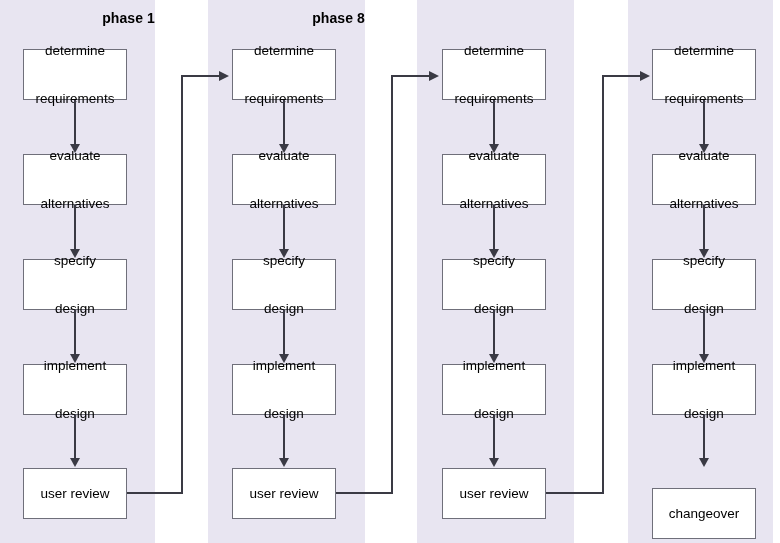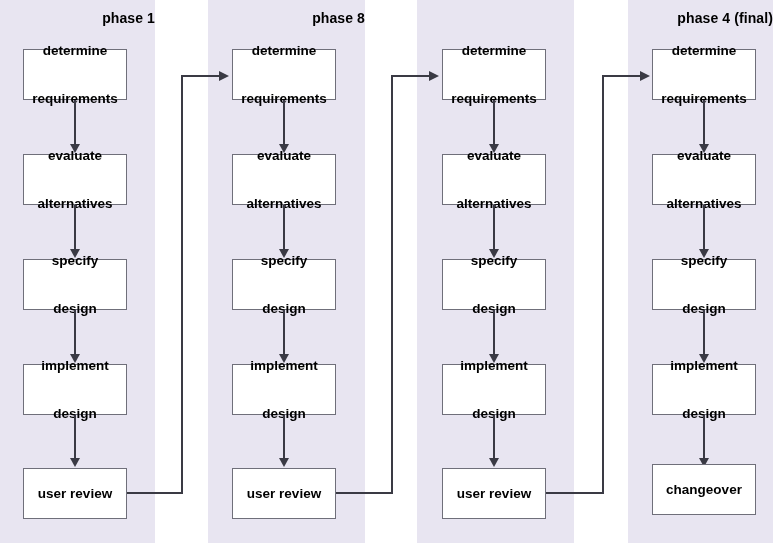--- a/index.html
+++ b/index.html
@@ -45,21 +45,20 @@
     align-items: center;
     justify-content: center;
     text-align: center;
     font-size: 13.5px;
     line-height: 16px;
     color: #000000;
   }
   .node span {
     display: block;
     padding: 8px 2px;
-    font-weight: bold;
   }
   
   .vline {
     position: absolute;
     width: 2px;
     background: #3a3a44;
   }
   .arrowhead-down {
     position: absolute;
     width: 0;
@@ -88,21 +87,20 @@
 
 <div id="canvas">
 
   <div class="band" style="left:0px;width:155px;"></div>
   <div class="band" style="left:208px;width:157px;"></div>
   <div class="band" style="left:417px;width:157px;"></div>
   <div class="band" style="left:628px;width:145px;"></div>
 
   <div class="phase-title" style="left:0px;width:155px;">phase 1</div>
   <div class="phase-title" style="left:208px;width:157px;">phase 8</div>
-  <div class="phase-title" style="left:628px;width:145px;">phase 4 (final)</div>
 
   <div class="node" style="left:23px;top:49px;">
     <span><span>determine</span><br><span>requirements</span></span>
   </div>
   <div class="vline" style="left:74px;top:100px;height:45px;"></div>
   <div class="arrowhead-down" style="left:70px;top:144px;"></div>
 
   <div class="node" style="left:23px;top:154px;">
     <span><span>evaluate</span><br><span>alternatives</span></span>
   </div>
@@ -219,19 +217,19 @@
   </div>
   <div class="vline" style="left:703px;top:310px;height:45px;"></div>
   <div class="arrowhead-down" style="left:699px;top:354px;"></div>
 
   <div class="node" style="left:652px;top:364px;">
     <span><span>implement</span><br><span>design</span></span>
   </div>
   <div class="vline" style="left:703px;top:415px;height:44px;"></div>
   <div class="arrowhead-down" style="left:699px;top:458px;"></div>
 
-  <div class="node" style="left:652px;top:464px;">
+  <div class="node" style="left:652px;top:488px;">
     <span>
         <span>changeover</span>
       </span>
   </div>
 
 </div>
 
 </body></html>

